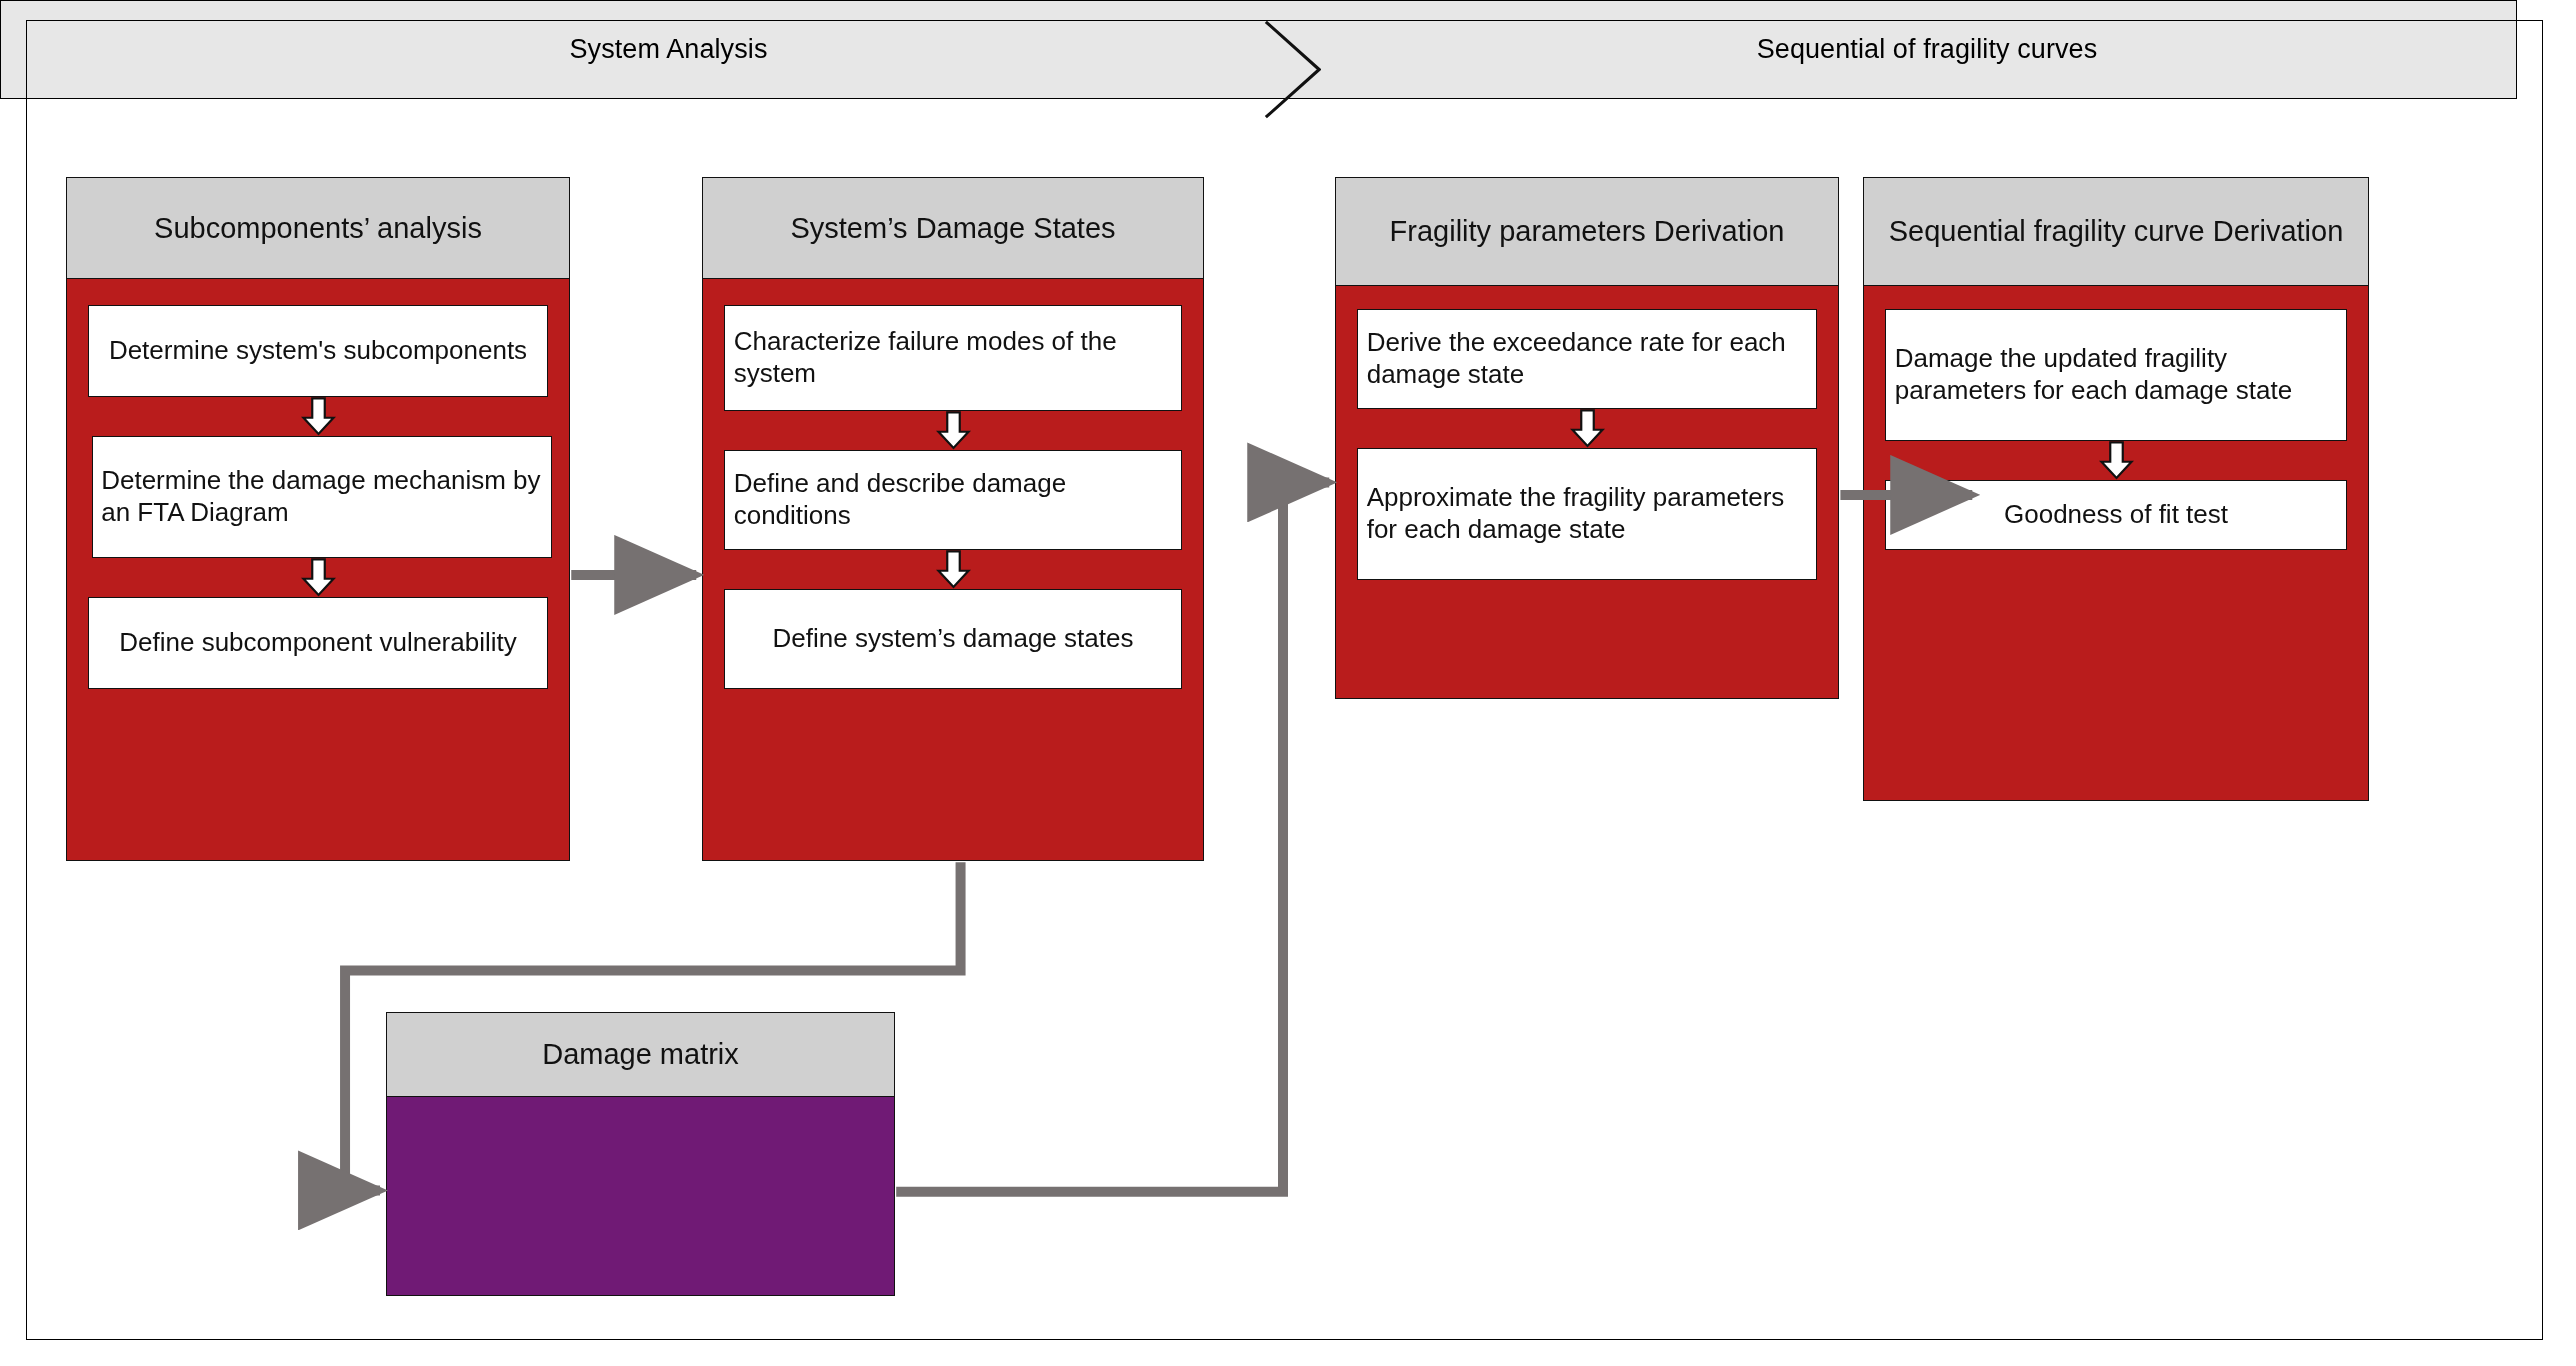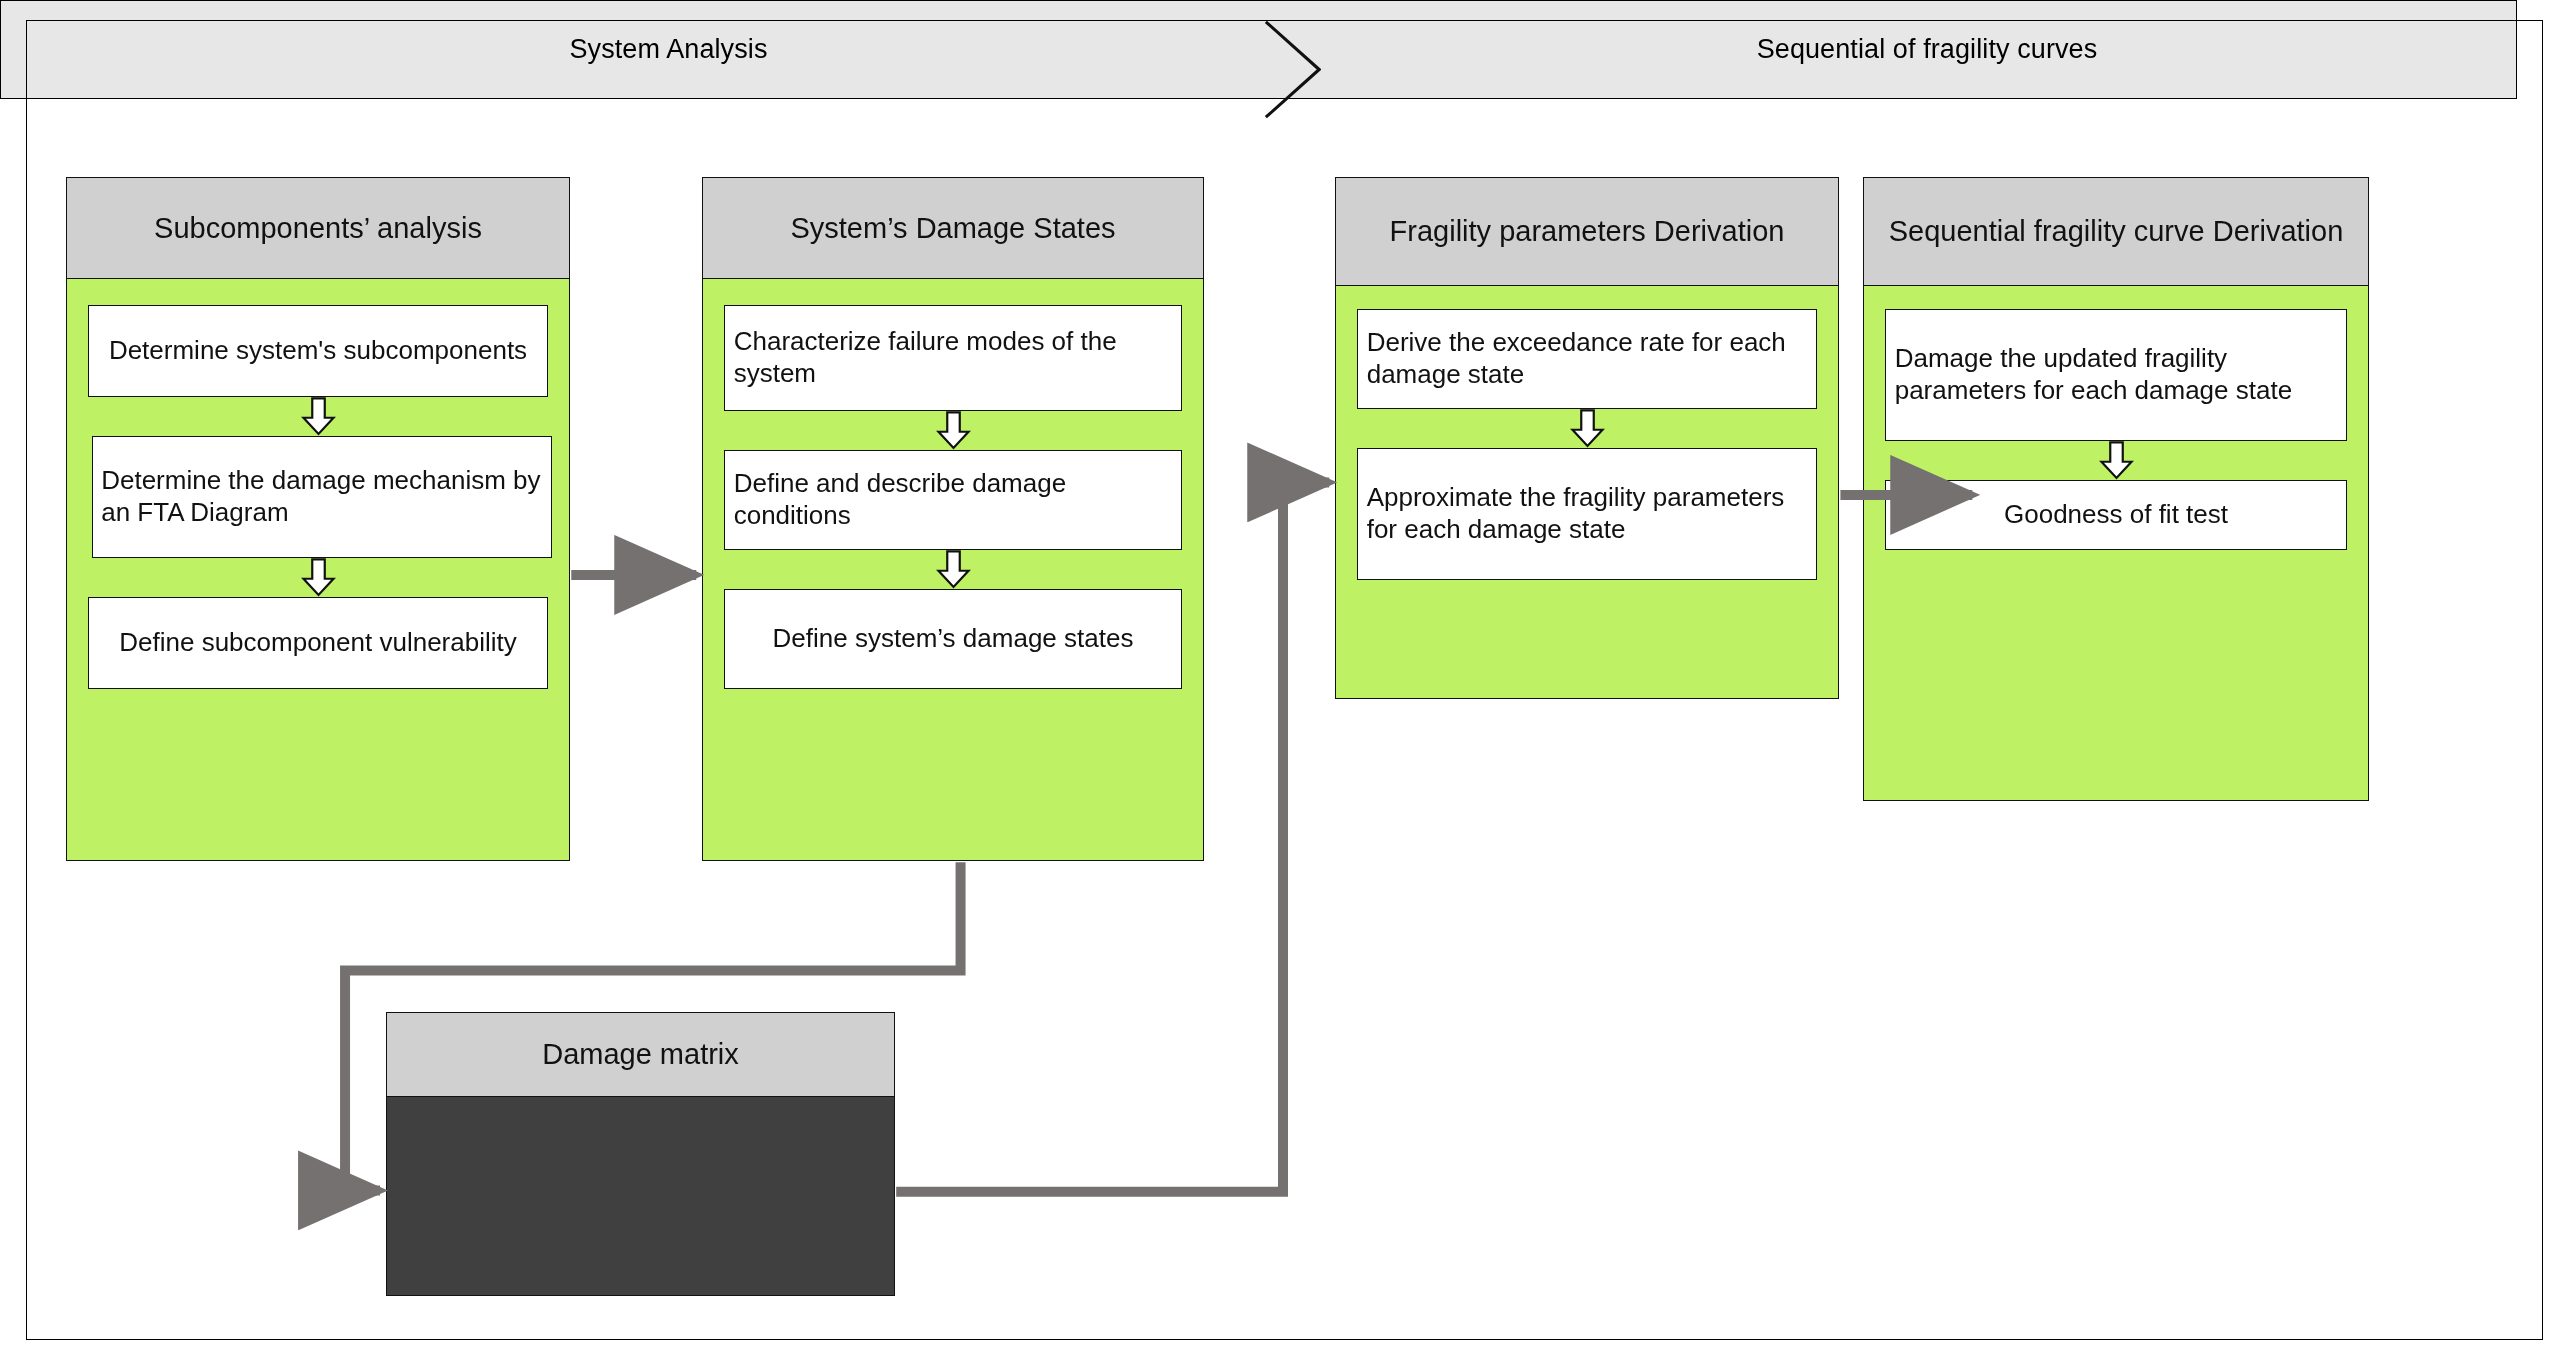--- a/index.html
+++ b/index.html
@@ -14,41 +14,41 @@
                border:1.9px solid #000;box-sizing:border-box;}
   .phase-title{position:absolute;top:0;height:99px;display:flex;align-items:center;
                justify-content:center;font-size:27px;color:#000;letter-spacing:0.1px;
                white-space:nowrap;}
   #phase-1-title{left:26px;width:1285px;}
   #phase-2-title{left:1311px;width:1232px;}
   #phase-chevron{position:absolute;left:1264px;top:20px;width:57px;height:99px;
                  pointer-events:none;}
 
   
-  .col-card{position:absolute;box-sizing:border-box;border:1.9px solid #111;background:#bef264;}
+  .col-card{position:absolute;box-sizing:border-box;border:1.9px solid #111;background:#b91c1c;}
   .col-head{position:absolute;left:0;top:0;width:100%;box-sizing:border-box;
             background:#d0d0d0;border-bottom:1.9px solid #111;display:flex;
             align-items:center;justify-content:center;text-align:center;
             font-size:29px;line-height:1.18;color:#111;padding:3.7px 6.2px;}
   .col-body{position:absolute;left:0;width:100%;box-sizing:border-box;
             display:flex;flex-direction:column;align-items:center;}
 
   .step{box-sizing:border-box;border:1.9px solid #111;background:#fff;
         display:flex;align-items:center;justify-content:center;text-align:left;
         font-size:26px;line-height:1.22;color:#111;padding:5px 8.7px;}
 
   .down-arrow{width:35px;height:39px;flex:0 0 auto;}
 
   
   .connector{position:absolute;left:0;top:0;width:2576px;height:1366px;
              pointer-events:none;}
 
   
   #damage-matrix-card{position:absolute;box-sizing:border-box;border:1.9px solid #111;
-                      background:#404040;}
+                      background:#701a75;}
 </style>
 </head>
 <body>
 
 <div id="root">
 
   <div id="outer-frame" class="frame"></div>
 
   <div id="header-band"></div>
 

